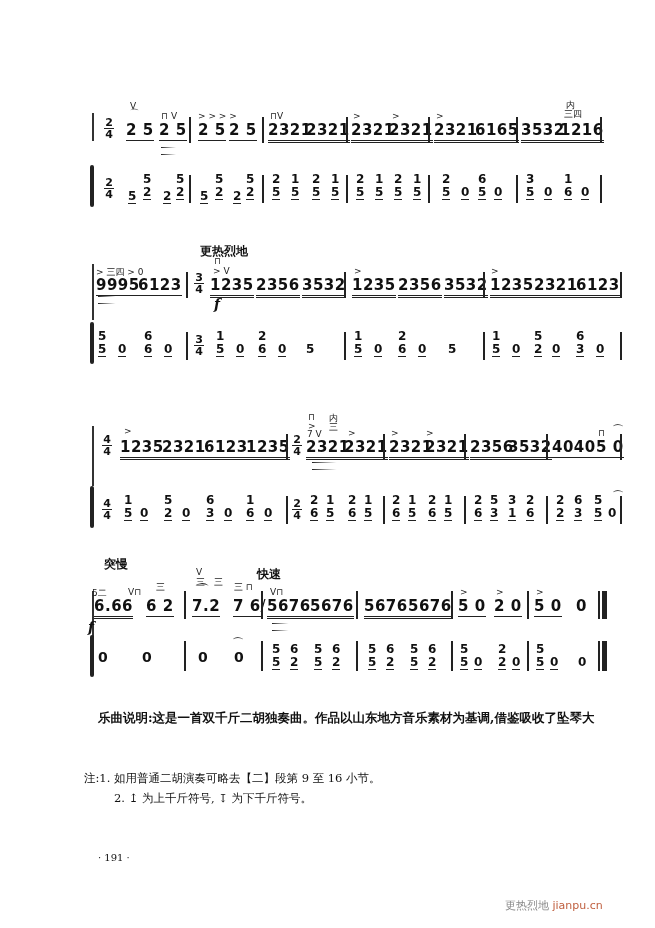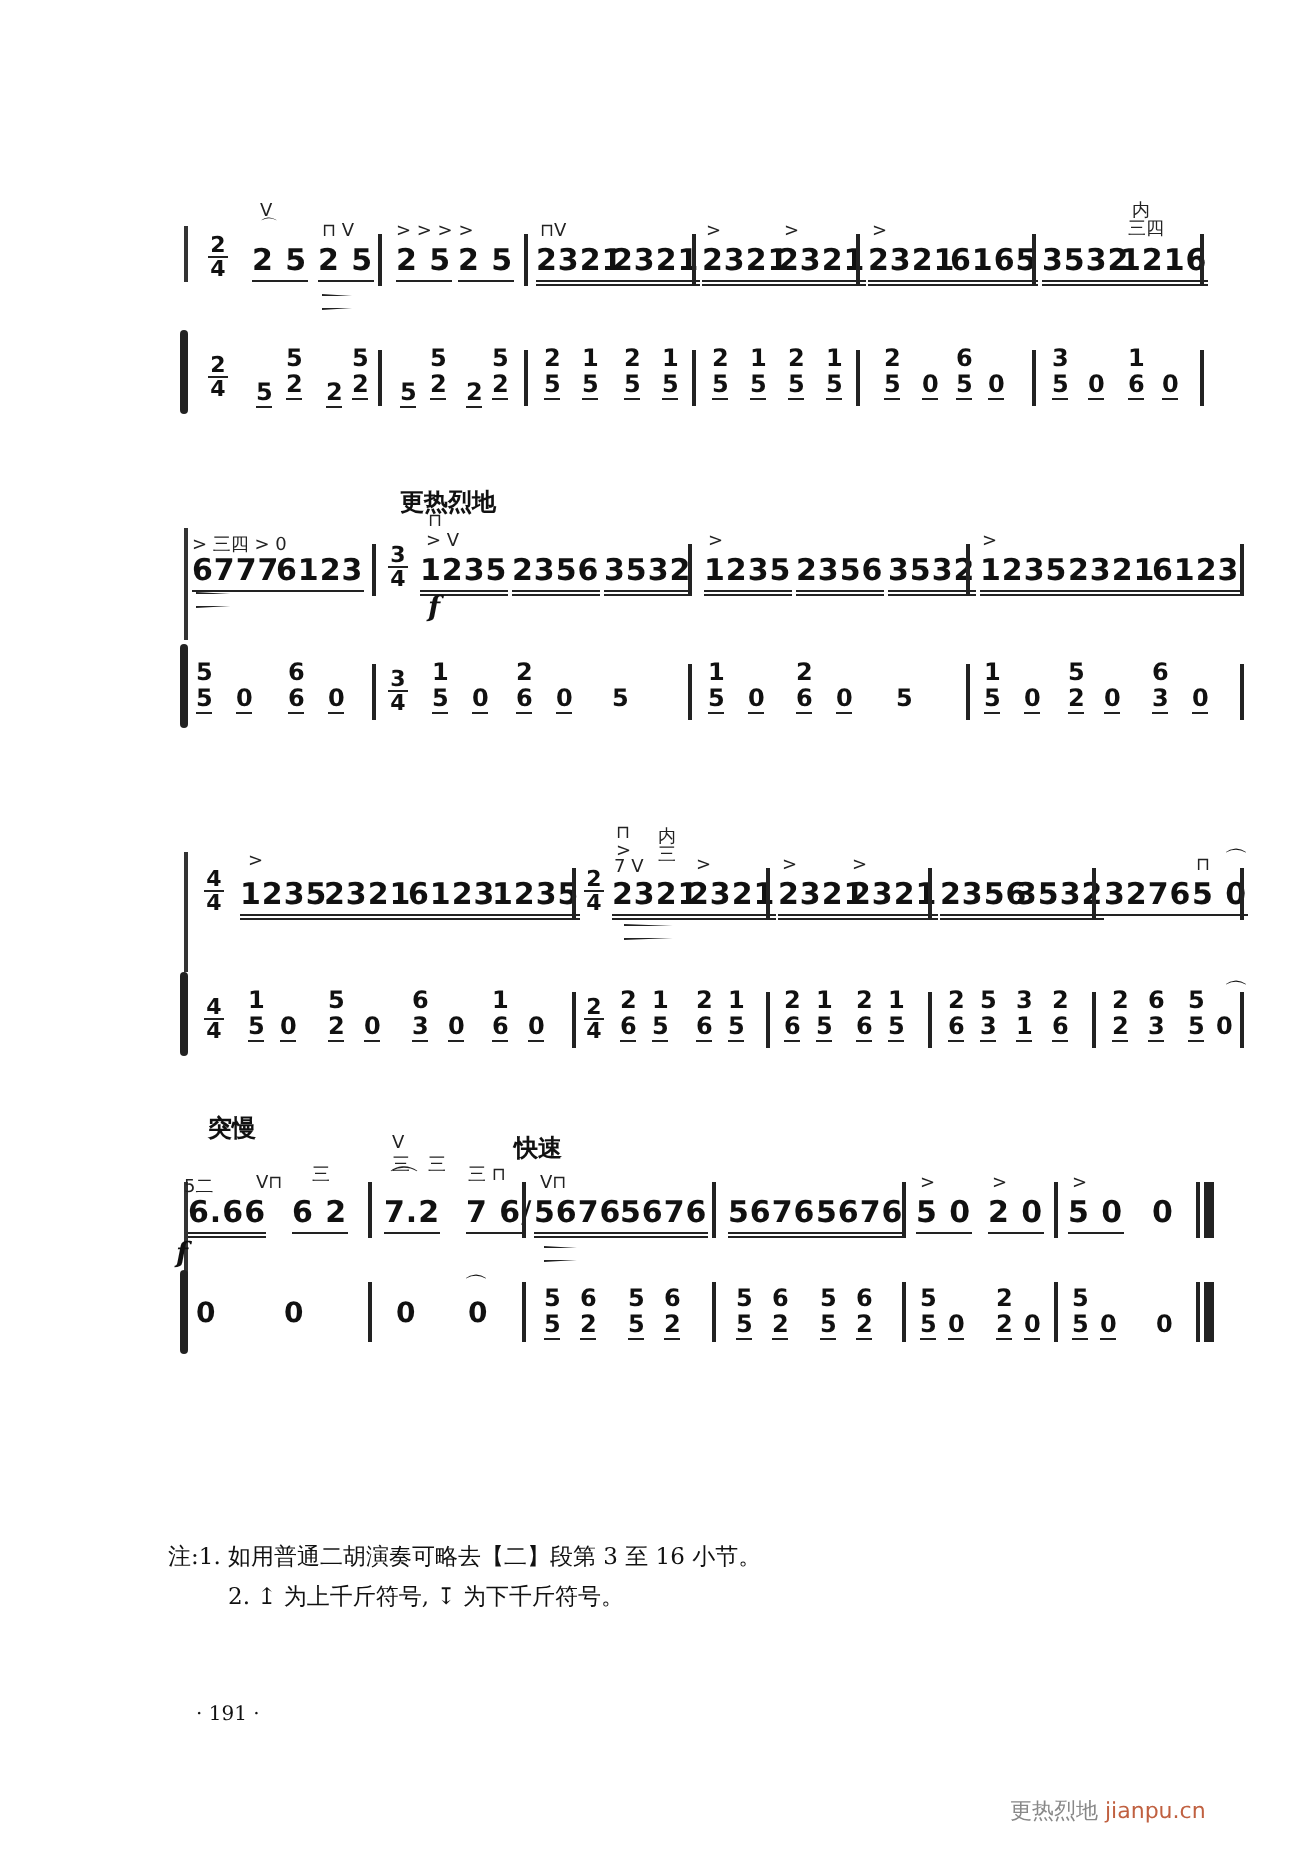--- a/index.html
+++ b/index.html
@@ -134,21 +134,21 @@
     <div class="barline" style="left:514px;top:10px;height:28px;"></div>
   </div>
 </div>
 
 <div class="tempo" style="left:200px;top:243px;">更热烈地</div>
 <div class="system" style="top:260px;height:110px;">
   <div class="top-line" style="top:4px;height:56px;"></div>
   <div class="brace" style="top:62px;height:42px;"></div>
   <div class="staff-row" style="top:0;">
     <div class="marks" style="left:10px;top:6px;">&gt;  三四  &gt;   0</div>
-    <div class="notes" style="left:10px;top:16px;"><span class="u1">6777</span></div>
+    <div class="notes" style="left:10px;top:16px;"><span class="u1">9995</span></div>
     <div class="notes" style="left:52px;top:16px;"><span class="u1">6123</span></div>
     <div class="hairpin" style="left:12px;top:36px;width:70px;transform:scaleX(-1);"></div>
     <div class="barline" style="left:100px;top:12px;height:26px;"></div>
     <div class="ts" style="left:108px;top:12px;"><span>3</span><span class="den">4</span></div>
     <div class="marks" style="left:128px;top:-4px;">⊓</div>
     <div class="marks" style="left:127px;top:6px;">&gt; V</div>
     <div class="notes" style="left:124px;top:16px;"><span class="u2">1235</span></div>
     <div class="notes" style="left:170px;top:16px;"><span class="u2">2356</span></div>
     <div class="notes" style="left:216px;top:16px;"><span class="u2">3532</span></div>
     <div class="dyn" style="left:128px;top:36px;">f</div>
@@ -216,21 +216,21 @@
     <div class="hairpin" style="left:226px;top:40px;width:98px;transform:scaleX(-1);"></div>
     <div class="barline" style="left:297px;top:12px;height:26px;"></div>
     <div class="marks" style="left:305px;top:6px;">&gt;</div>
     <div class="marks" style="left:340px;top:6px;">&gt;</div>
     <div class="notes" style="left:303px;top:16px;"><span class="u2">2321</span></div>
     <div class="notes" style="left:339px;top:16px;"><span class="u2">2321</span></div>
     <div class="barline" style="left:378px;top:12px;height:26px;"></div>
     <div class="notes" style="left:384px;top:16px;"><span class="u2">2356</span></div>
     <div class="notes" style="left:422px;top:16px;"><span class="u2">3532</span></div>
     <div class="barline" style="left:460px;top:12px;height:26px;"></div>
-    <div class="notes" style="left:466px;top:16px;"><span class="u1">3276</span></div>
+    <div class="notes" style="left:466px;top:16px;"><span class="u1">4040</span></div>
     <div class="marks" style="left:512px;top:6px;">⊓</div>
     <div class="notes" style="left:510px;top:16px;"><span class="u1">5  0</span></div>
     <div class="fermata" style="left:526px;top:0px;">⌒</div>
     <div class="barline" style="left:534px;top:12px;height:26px;"></div>
   </div>
   <div class="staff-row" style="top:64px;">
     <div class="ts" style="left:16px;top:12px;"><span>4</span><span class="den">4</span></div>
     <div class="chord" style="left:38px;top:8px;"><div>1</div><div class="bot">5</div></div>
     <div class="chord" style="left:54px;top:21px;"><div class="bot">0</div></div>
     <div class="chord" style="left:78px;top:8px;"><div>5</div><div class="bot">2</div></div>
@@ -330,22 +330,23 @@
     <div class="barline" style="left:441px;top:6px;height:30px;"></div>
     <div class="chord" style="left:450px;top:8px;"><div>5</div><div class="bot">5</div></div>
     <div class="chord" style="left:464px;top:21px;"><div class="bot">0</div></div>
     <div class="chord" style="left:492px;top:21px;"><div>0</div></div>
     <div class="barline" style="left:512px;top:6px;height:30px;"></div>
     <div class="final-bar" style="left:516px;top:6px;height:30px;"></div>
   </div>
 </div>
 
 <div class="desc" style="top:708px;">
-</div>
-<div class="note-text" style="top:769px;">注:1. 如用普通二胡演奏可略去【二】段第 3 至 16 小节。</div>
+  <div style="text-indent:14px;">乐曲说明:这是一首双千斤二胡独奏曲。作品以山东地方音乐素材为基调,借鉴吸收了坠琴大</div>
+</div>
+<div class="note-text" style="top:769px;">注:1. 如用普通二胡演奏可略去【二】段第 9 至 16 小节。</div>
 <div class="note-text" style="top:789px;left:114px;">2. ↥ 为上千斤符号, ↧ 为下千斤符号。</div>
 
 <div class="page-num">· 191 ·</div>
 
 <div class="watermark">
   <span>更热烈地</span>
   <span class="site">jianpu.cn</span>
 </div>
 
 </body></html>

